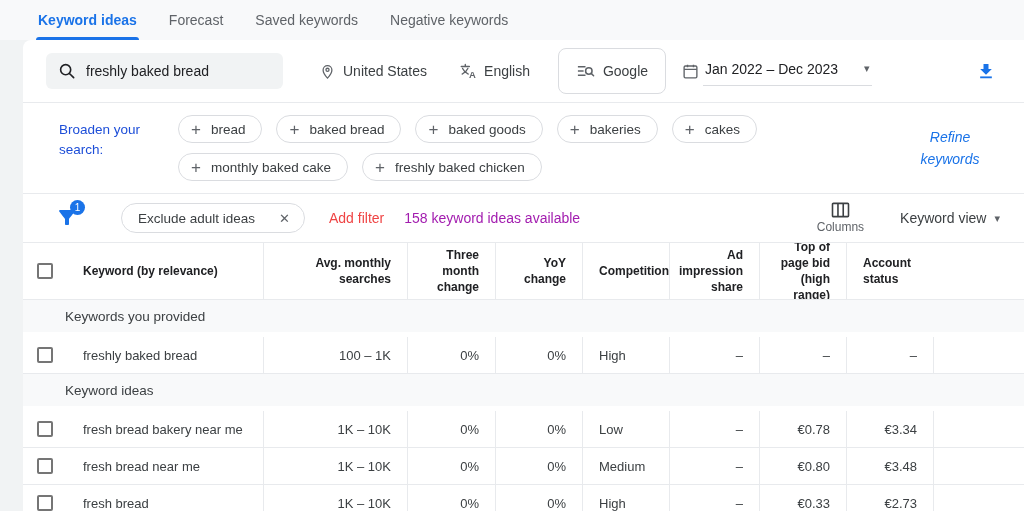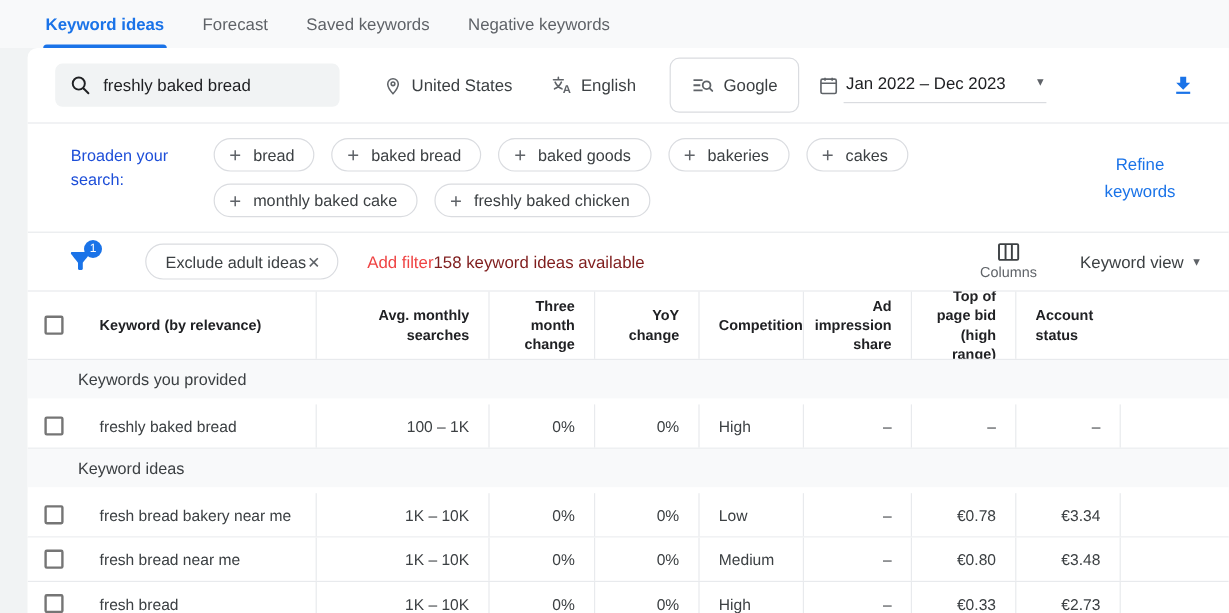--- a/index.html
+++ b/index.html
@@ -26,30 +26,30 @@
   .daterange .dr-text-wrap { display:flex; align-items:center; gap:26px; border-bottom:1px solid #dadce0; padding:4px 2px 8px 2px; color:#202124; }
   .caret { color:#5f6368; font-size:11px; }
   .download-btn { margin-left:auto; cursor:pointer; display:flex; align-items:center; }
 
   
   .broaden { border-bottom:1px solid #e8eaed; display:flex; padding:12px 28px 12px 36px; }
   .broaden-label { width:105px; font-size:13.5px; color:#1d4ed8; line-height:1.45; padding-top:5px; flex:none; }
   .chips { width:720px; margin-left:14px; display:flex; flex-wrap:wrap; gap:10px 14px; align-content:flex-start; }
   .chip { height:28px; border:1px solid #dadce0; border-radius:16px; display:inline-flex; align-items:center; gap:10px; padding:0 16px 0 12px; font-size:13.5px; color:#3c4043; background:#fff; cursor:pointer; white-space:nowrap; }
   .chip .plus { font-size:17px; color:#5f6368; line-height:1; }
-  .refine { margin-left:auto; align-self:center; width:92px; text-align:center; color:#1a73e8; font-size:14px; line-height:1.6; cursor:pointer; }
+  .refine { margin-left:auto; align-self:center; width:92px; text-align:center; color:#1a73e8; font-size:14px; line-height:1.6; cursor:pointer;font-style:italic; }
 
   
   .filterbar { height:49px; border-bottom:1px solid #e8eaed; display:flex; align-items:center; padding:0 24px 0 32px; }
   .funnel-wrap { position:relative; width:26px; height:26px; cursor:pointer; }
   .funnel-badge { position:absolute; top:-5px; right:-4px; width:15px; height:15px; background:#1a73e8; border-radius:50%; color:#fff; font-size:10px; display:flex; align-items:center; justify-content:center; }
-  .filter-chip { margin-left:40px; height:30px; border:1px solid #dadce0; border-radius:16px; display:flex; align-items:center; gap:1px; padding:0 14px 0 16px; font-size:13.5px; color:#3c4043; cursor:pointer; }
+  .filter-chip { margin-left:40px; height:30px; border:1px solid #dadce0; border-radius:16px; display:flex; align-items:center; gap:24px; padding:0 14px 0 16px; font-size:13.5px; color:#3c4043; cursor:pointer; }
   .filter-chip .x { color:#5f6368; font-size:13px; cursor:pointer; }
   .add-filter { margin-left:24px; color:#ef4444; cursor:pointer; }
-  .results-count { color:#7f1d1d; }
+  .results-count { margin-left:20px; color:#a21caf; }
   .columns-btn { margin-left:auto; display:flex; flex-direction:column; align-items:center; gap:2px; color:#5f6368; font-size:12px; cursor:pointer; }
   .view-select { margin-left:36px; display:flex; align-items:center; gap:8px; color:#3c4043; cursor:pointer; }
 
   
   .tgrid { display:grid; grid-template-columns:44px 196px 144px 88px 87px 87px 90px 87px 87px minmax(0,1fr); }
   .thead { height:57px; border-bottom:1px solid #e8eaed; }
   .c { display:flex; align-items:center; padding:0 16px; font-size:13px; color:#3c4043; overflow:hidden; }
   .thead .c { font-size:12px; font-weight:700; color:#202124; line-height:1.35; }
   .c.r { justify-content:flex-end; text-align:right; }
   .c.bl { border-left:1px solid #e8eaed; }

